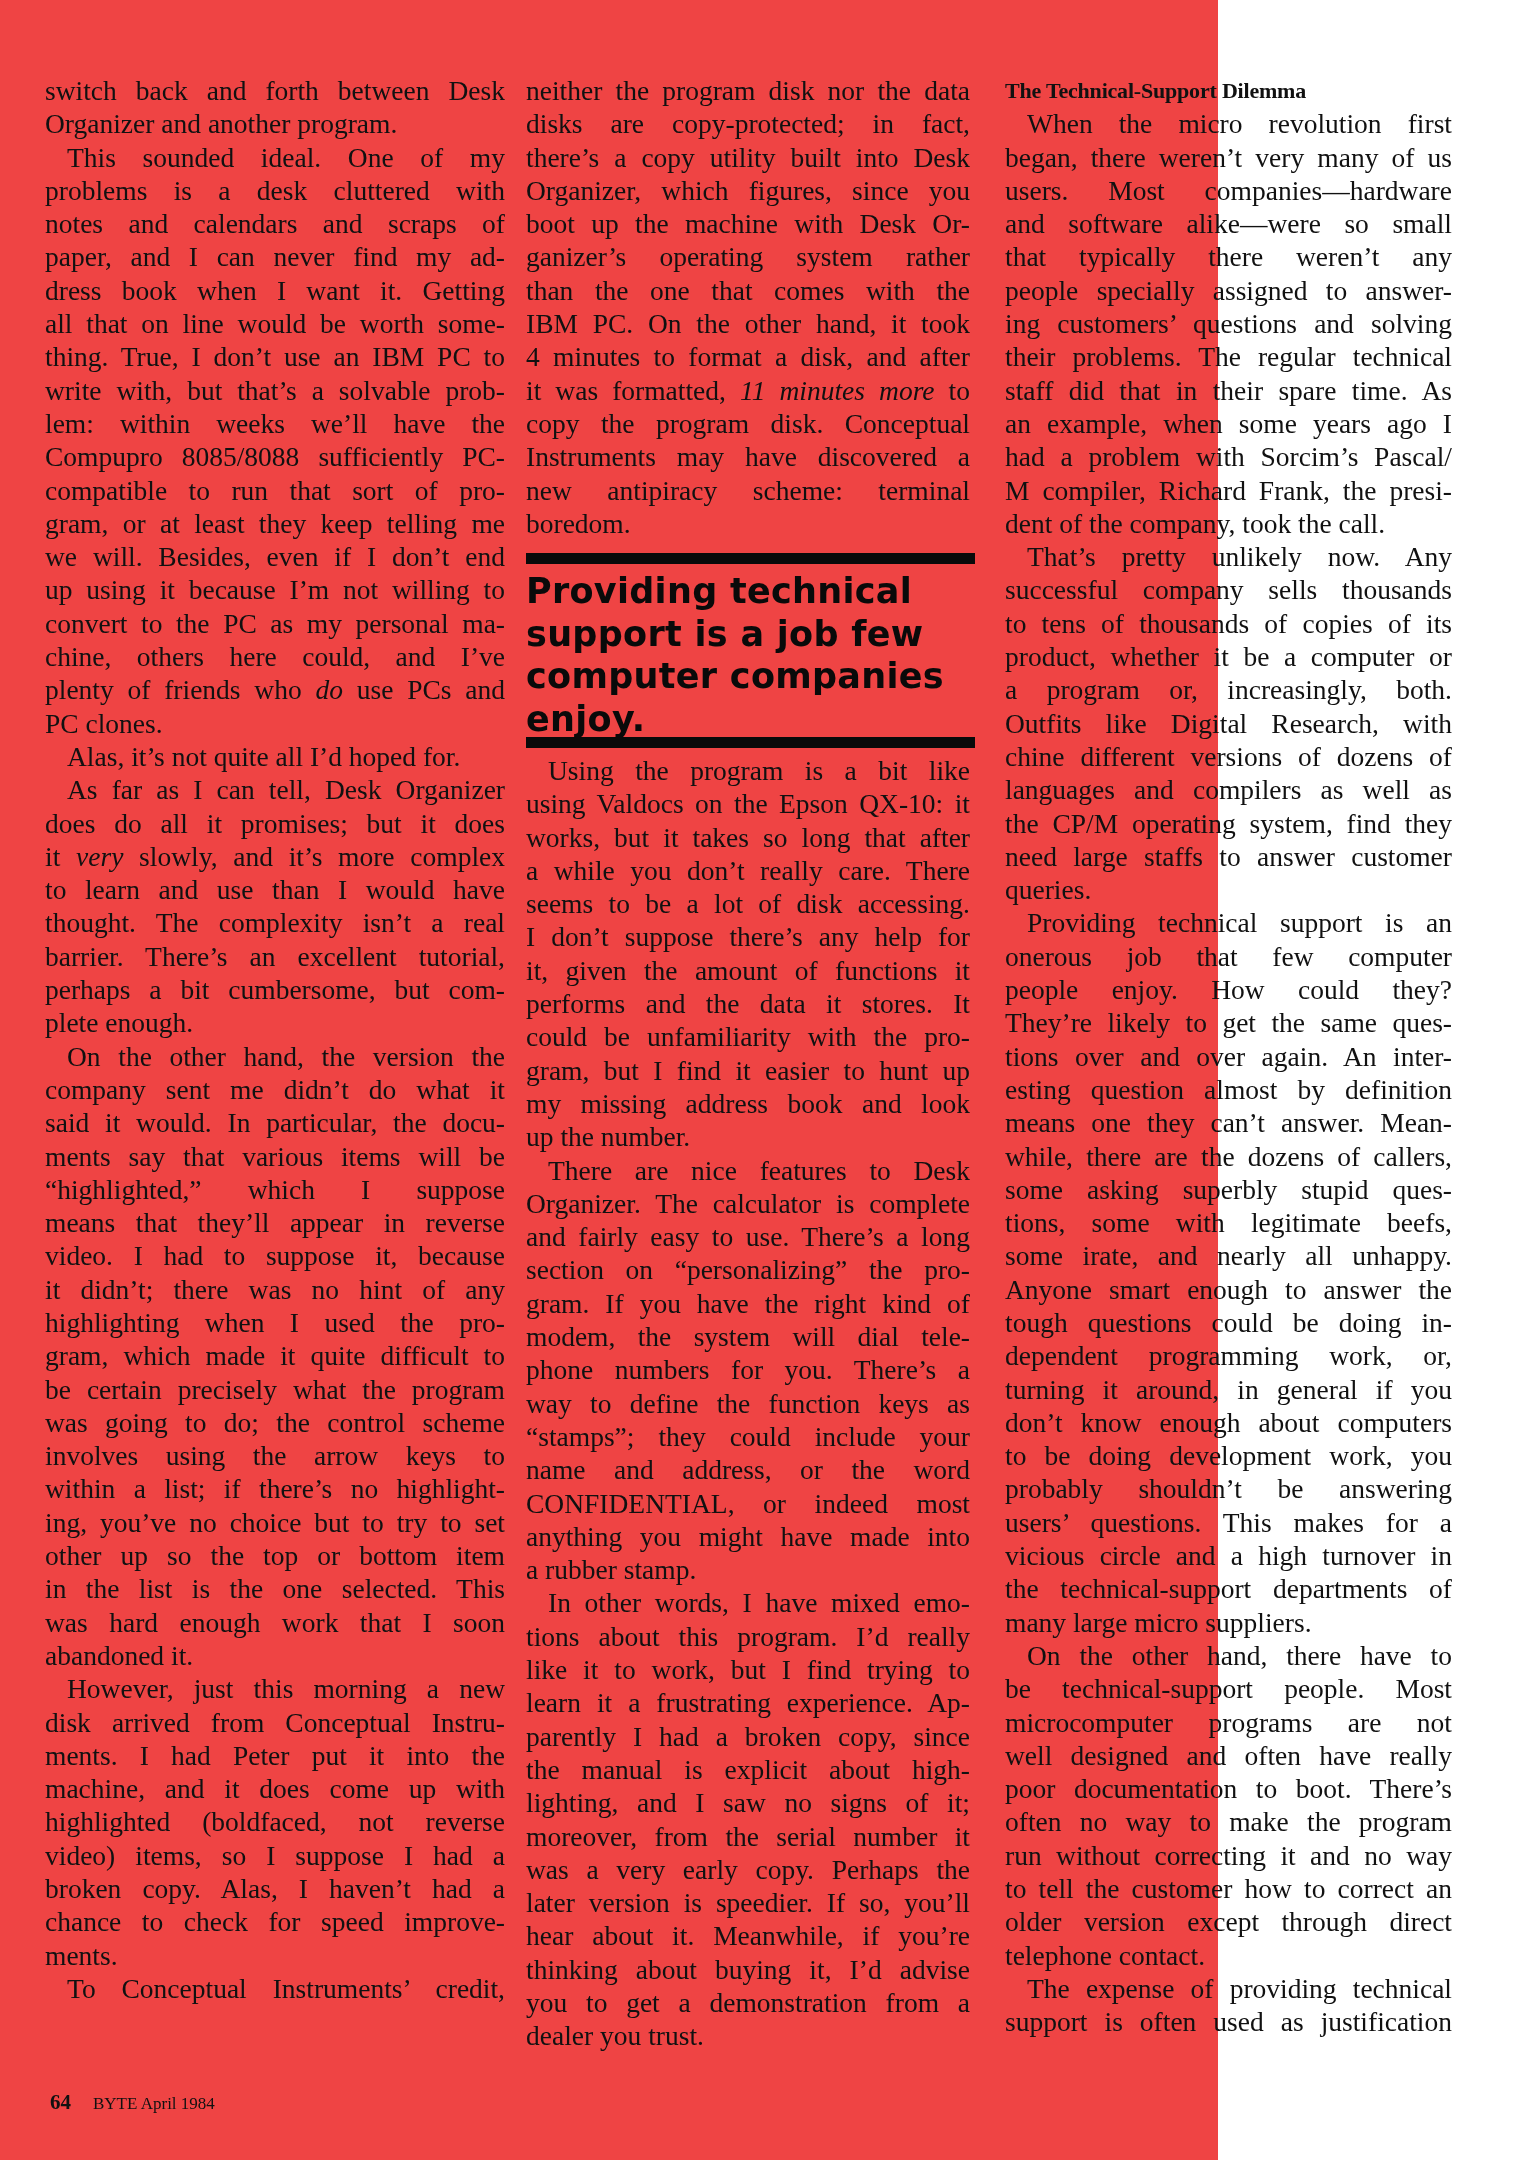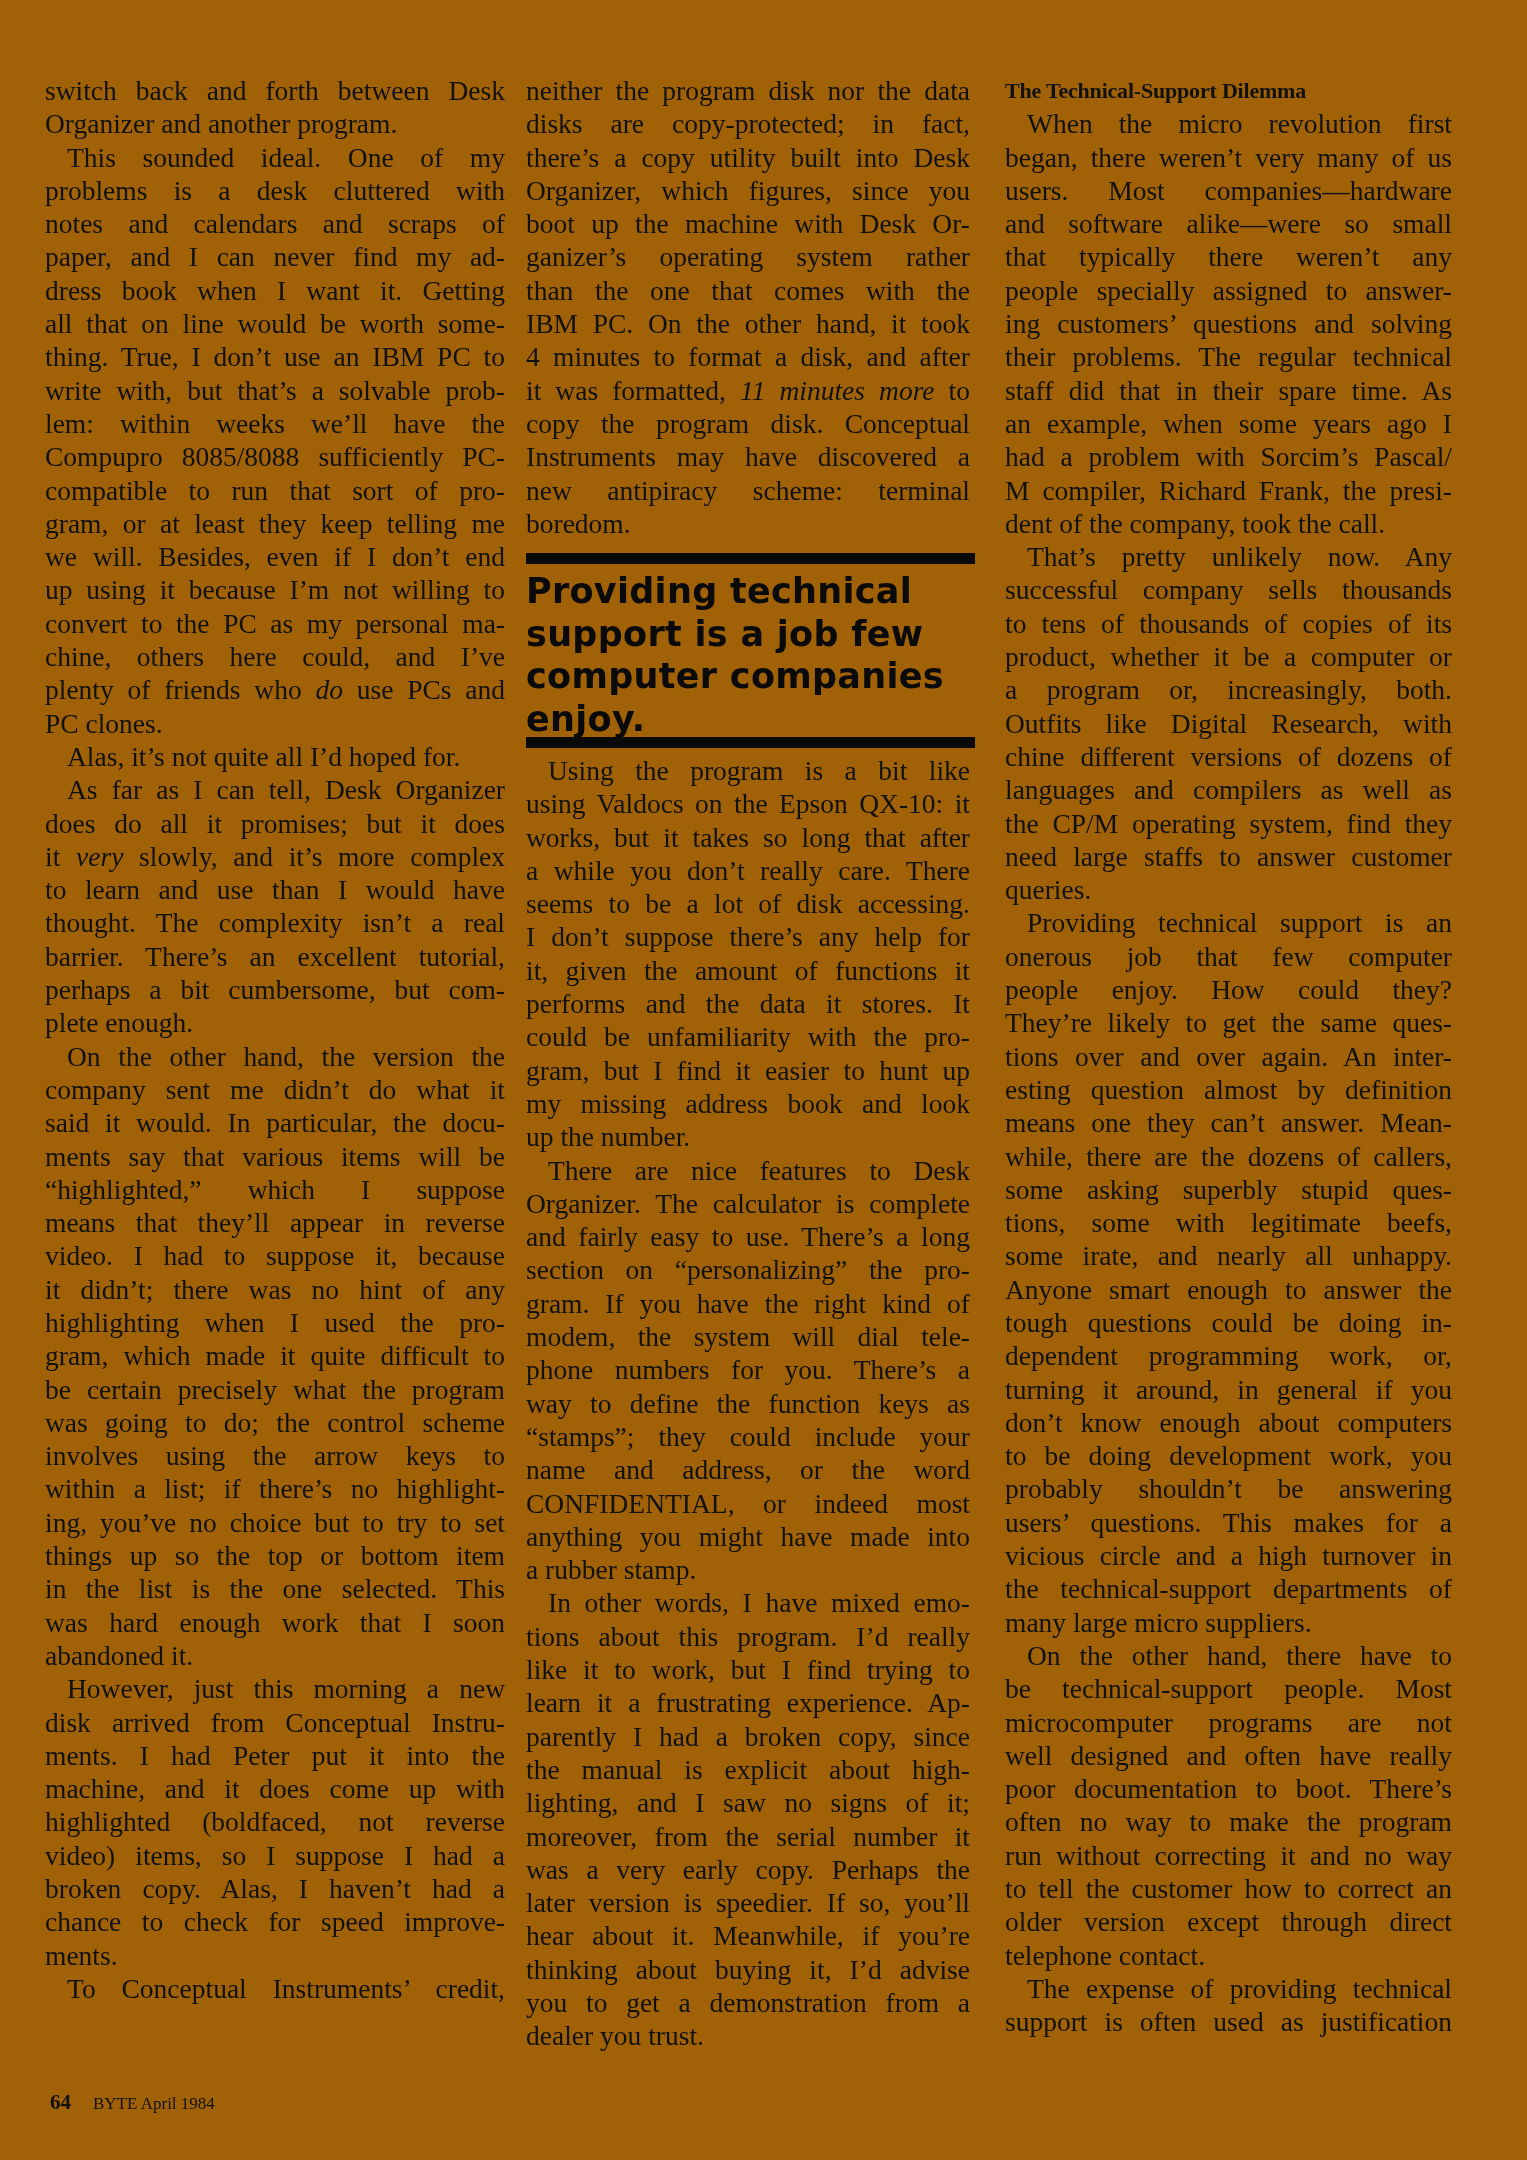--- a/index.html
+++ b/index.html
@@ -1,17 +1,17 @@
 <!DOCTYPE html>
 <html><head>
 <meta charset="utf-8">
 <style>
   html, body { margin: 0; padding: 0; background: #ffffff; }
   body { width: 1527px; height: 2160px; position: relative; overflow: hidden; }
-  .page { position: absolute; left: 0; top: 0; width: 1527px; height: 2160px; background: #a16207; }
+  .page { position: absolute; left: 0; top: 0; width: 1218px; height: 2160px; background: #ef4444; }
   .col {
     position: absolute;
     font-family: "Liberation Serif", "DejaVu Serif", serif;
     font-size: 27.5px;
     color: #111;
     line-height: 33.3px;
   }
   .col1 { left: 45px; top: 74px; width: 460px; }
   .col2 { left: 526px; top: 74px; width: 444px; }
   .col3 { left: 1005px; top: 74px; width: 447px; }
@@ -109,21 +109,21 @@
       <span class="line">means that they’ll appear in reverse</span>
       <span class="line">video. I had to suppose it, because</span>
       <span class="line">it didn’t; there was no hint of any</span>
       <span class="line">highlighting when I used the pro-</span>
       <span class="line">gram, which made it quite difficult to</span>
       <span class="line">be certain precisely what the program</span>
       <span class="line">was going to do; the control scheme</span>
       <span class="line">involves using the arrow keys to</span>
       <span class="line">within a list; if there’s no highlight-</span>
       <span class="line">ing, you’ve no choice but to try to set</span>
-      <span class="line">things up so the top or bottom item</span>
+      <span class="line">other up so the top or bottom item</span>
       <span class="line">in the list is the one selected. This</span>
       <span class="line">was hard enough work that I soon</span>
       <span class="line last">abandoned it.</span>
       <span class="line indent">However, just this morning a new</span>
       <span class="line">disk arrived from Conceptual Instru-</span>
       <span class="line">ments. I had Peter put it into the</span>
       <span class="line">machine, and it does come up with</span>
       <span class="line">highlighted (boldfaced, not reverse</span>
       <span class="line">video) items, so I suppose I had a</span>
       <span class="line">broken copy. Alas, I haven’t had a</span>

